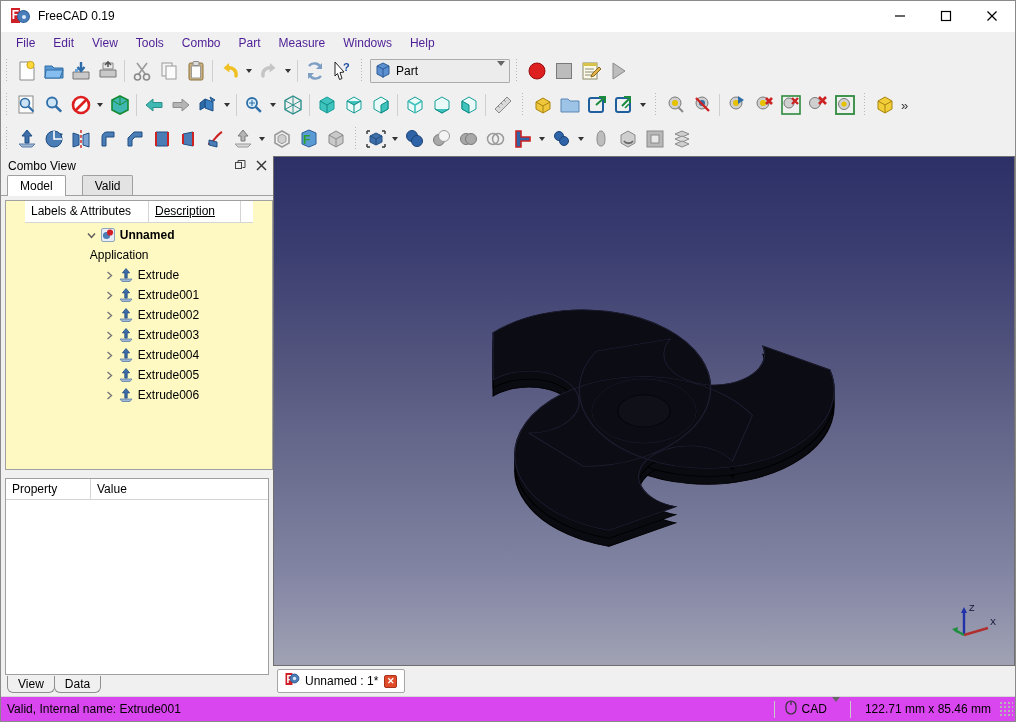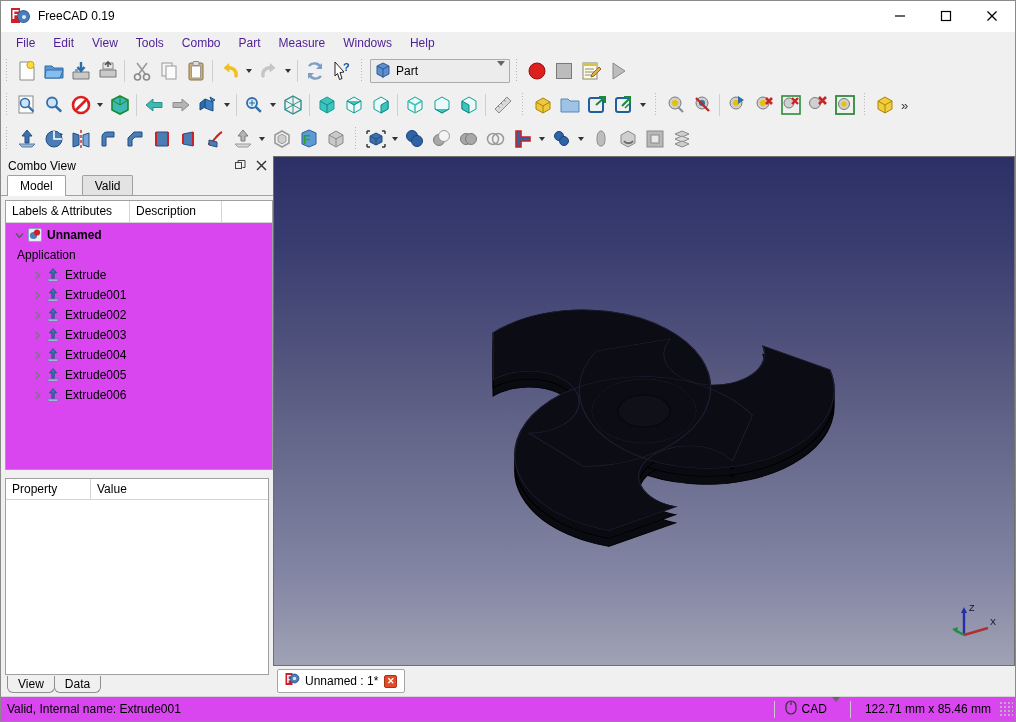--- a/index.html
+++ b/index.html
@@ -107,27 +107,27 @@
     border-bottom:1px solid #a0a0a0; background:#f0f0f0;
   }
   .tab {
     height:20px; padding:0 12px; display:flex; align-items:center;
     font-size:12px; border:1px solid #a0a0a0; border-bottom:none;
     background:#e3e3e3; margin-right:16px;
     border-radius:2px 2px 0 0;
   }
   .tab.active { background:#ffffff; height:21px; position:relative; top:1px; }
   .tree-wrap {
-    margin:4px 0 0 4px; border:1px solid #a0a0a0; background:#d946ef;
-    height:270px; display:flex; flex-direction:column; min-height:0;
+    margin:4px 0 0 4px; border:1px solid #a0a0a0; background:#fef9c3;
+    height:270px; display:flex; flex-direction:column; min-height:0;align-items:center;
   }
   .tree-head { display:flex; height:22px; border-bottom:1px solid #d4d4d4; background:#fff; }
   .th { padding:3px 6px; font-size:12px; color:#000; border-right:1px solid #d4d4d4; }
   .th.c1 { width:124px; }
-  .th.c2 { width:92px; }
+  .th.c2 { width:92px;text-decoration:underline; }
   .th.c3 { flex:1; border-right:none; }
   .tree-body { flex:1; overflow:hidden; padding-top:2px; }
   .trow2 { display:flex; align-items:center; height:20px; font-size:12px; }
   .ind { display:inline-block; }
   .twisty { width:14px; height:20px; display:flex; align-items:center; justify-content:center; color:#6a6a6a; font-size:9px; }
   .ticon { width:18px; height:18px; display:flex; align-items:center; justify-content:center; }
   .tlabel { margin-left:3px; }
   .tlabel.bold { font-weight:bold; }
 
   .prop-wrap {

